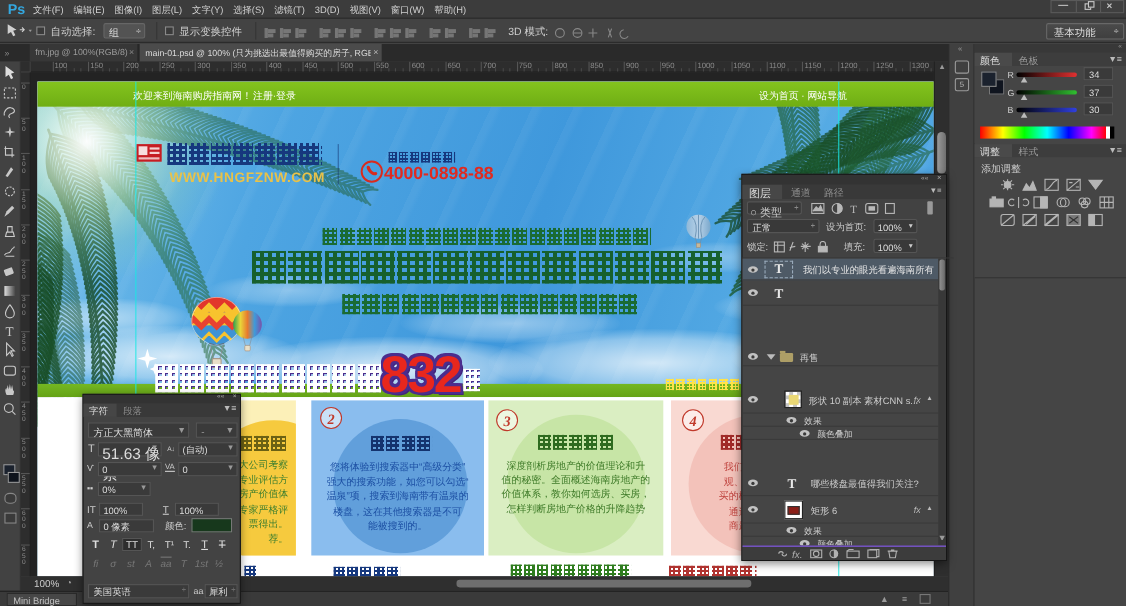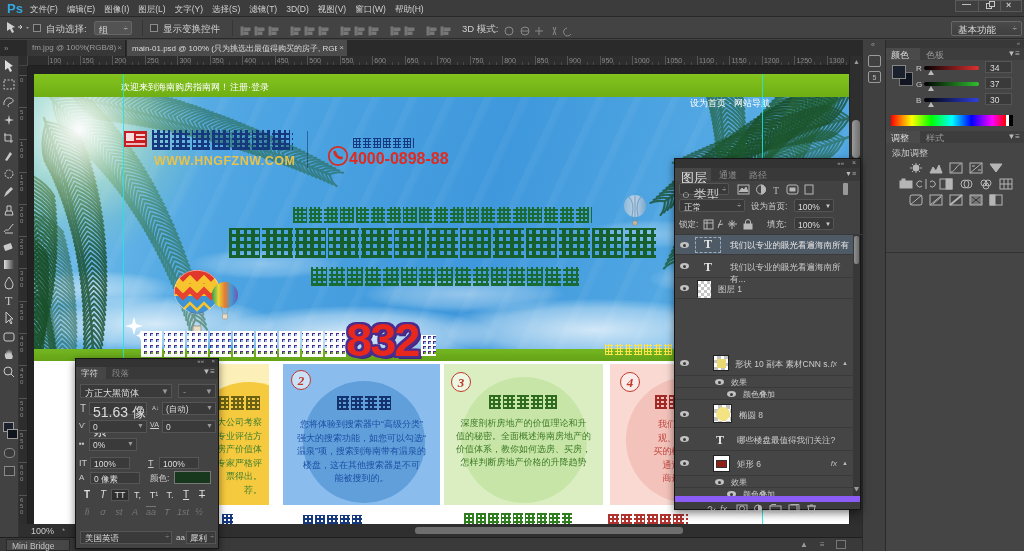--- a/index.html
+++ b/index.html
@@ -1776,21 +1776,21 @@
           <path stroke-width="2.1" d="M150.0 -12.0 Q153.2 -17.0 157.4 -18.7"></path>
           <path stroke-width="2.1" d="M150.0 -12.0 Q154.6 -8.2 159.2 -8.0"></path>
           <path d="M0 0 Q 82.5 -3.5999999999999996 150 -12" stroke-width="2.4"></path>
         </g>
       </svg>
     <div class="abs" style="left:-40px;top:0px;width:240px;height:180px;background:radial-gradient(circle at 85px 55px,rgba(255,255,255,.98) 0,rgba(245,255,235,.8) 12%,rgba(215,245,185,.45) 30%,rgba(170,225,160,.18) 48%,transparent 65%)"></div>
 
     <div class="abs" style="left:0;top:0;width:815px;height:23px;background:linear-gradient(#84c41e,#6fae14)">
       <span class="abs" style="left:87px;top:7px;font-size:9px;color:#fff">欢迎来到海南购房指南网！</span>
       <span class="abs" style="left:196px;top:7px;font-size:9px;color:#fff">注册·登录</span>
-      <span class="abs" style="left:656px;top:23px;font-size:9px;color:#fff">设为首页 · 网站导航</span>
+      <span class="abs" style="left:656px;top:7px;font-size:9px;color:#fff">设为首页 · 网站导航</span>
     </div>
 
     <div id="logoseal" class="abs" style="left:90px;top:57px;width:23px;height:16px;background:#c61d23">
         <div style="position:absolute;left:2px;top:2px;width:8px;height:8px;background:rgba(255,255,255,.85)"></div>
         <div style="position:absolute;left:12px;top:3px;width:9px;height:2px;background:rgba(255,255,255,.8)"></div>
         <div style="position:absolute;left:12px;top:7px;width:9px;height:2px;background:rgba(255,255,255,.8)"></div>
         <div style="position:absolute;left:2px;top:12px;width:19px;height:2px;background:rgba(255,255,255,.7)"></div>
       </div>
     <div class="hz" style="left:118px;top:56px;width:141px;height:20px;--c:#16387e;--t:2.5px;--s:5px;--s2:5.5px;--cw:20px"></div>
     <span class="abs" style="left:120px;top:80px;font-size:12.5px;font-weight:bold;color:#e8c24a;letter-spacing:.5px">WWW.HNGFZNW.COM</span>
@@ -2038,29 +2038,29 @@
   </div>
 </div>
 
 <div class="abs" id="layers" style="left:674px;top:158px;width:187px;height:352px;background:#424242;border:1px solid #161616;box-shadow:0 3px 8px rgba(0,0,0,.5)">
   <div class="abs" style="left:0;top:0;width:185px;height:9px;background:#333">
       <span style="position:absolute;right:16px;top:1px;color:#aaa;font-size:6px">««</span>
       <span style="position:absolute;right:4px;top:0px;color:#aaa;font-size:7px">×</span>
     </div>
   <div class="abs" style="left:0;top:9px;width:185px;height:13px;background:#393939">
     <div class="abs" style="left:0;top:0;width:36px;height:13px;background:#474747">
-        <span style="position:absolute;left:6px;top:1px;font-size:13px;color:#ddd">图层</span>
+        <span style="position:absolute;left:6px;top:1px;font-size:10px;color:#ddd">图层</span>
       </div>
     <span class="abs" style="left:44px;top:1px;font-size:9px;color:#909090">通道</span>
     <span class="abs" style="left:74px;top:1px;font-size:9px;color:#909090">路径</span>
     <span class="abs" style="right:4px;top:2px;font-size:7px;color:#bbb">▼≡</span>
   </div>
   <div class="abs" style="left:0;top:22px;width:185px;height:16px">
     <div class="abs" style="left:4px;top:2px;width:50px;height:12px;background:#393939;border:1px solid #555;border-radius:2px">
-        <span style="position:absolute;left:2px;top:2px;font-size:13px;color:#ccc">○ 类型</span>
+        <span style="position:absolute;left:2px;top:2px;font-size:10px;color:#ccc">○ 类型</span>
         <span style="position:absolute;right:2px;top:2px;font-size:7px;color:#ccc">÷</span>
       </div>
     <svg class="abs" style="left:62px;top:3px" width="100" height="11" viewBox="0 0 100 11" fill="none" stroke="#b8b8b8">
       <rect x="1" y="1" width="11" height="9"></rect>
         <path d="M2 8 l3 -4 l2 2 l2 -3 l2 5" fill="#b8b8b8"></path>
       <circle cx="24" cy="5.5" r="4.5"></circle>
         <path d="M24 1 a4.5 4.5 0 0 1 0 9" fill="#b8b8b8"></path>
       <text x="36" y="9.5" font-size="10" fill="#b8b8b8" stroke="none" font-family="Liberation Serif">T</text>
       <rect x="50" y="1" width="11" height="9" rx="2"></rect>
         <rect x="53" y="4" width="5" height="3" fill="#b8b8b8"></rect>
@@ -2103,30 +2103,29 @@
         </div>
         <div style="position:absolute;left:20px;top:2px;width:26px;height:16px;border:1px dashed #9ab"></div>
         <span style="position:absolute;left:29px;top:2px;font-size:12px;color:#e8e8e8;font-family:'Liberation Serif',serif;font-weight:bold">T</span>
         <span style="position:absolute;left:55px;top:5px;font-size:8.5px;color:#e6e6e6">我们以专业的眼光看遍海南所有</span>
       </div>
       <div class="abs" style="left:0;top:20px;width:178px;height:23px;border-bottom:1px solid #3a3a3a">
         <div style="position:absolute;left:5px;top:8px;width:9px;height:6px;border-radius:50%;background:#c2c2c2">
           <div style="position:absolute;left:3px;top:1.5px;width:3px;height:3px;border-radius:50%;background:#3a3a3a"></div>
         </div>
         <span style="position:absolute;left:29px;top:5px;font-size:12px;color:#e8e8e8;font-family:'Liberation Serif',serif;font-weight:bold">T</span>
-        <span style="position:absolute;left:55px;top:7px;font-size:8.5px;color:#ccc">我们以专业的眼光看遍海南所有...</span>
       </div>
-      <div class="abs" style="left:0;top:43px;width:178px;height:21px;border-bottom:1px solid #3a3a3a">
-        <div style="position:absolute;left:5px;top:7px;width:9px;height:6px;border-radius:50%;background:#c2c2c2">
+      <div class="abs" style="left:0;top:81px;width:178px;height:17px;border-bottom:1px solid #3a3a3a">
+        <div style="position:absolute;left:5px;top:5px;width:9px;height:6px;border-radius:50%;background:#c2c2c2">
           <div style="position:absolute;left:3px;top:1.5px;width:3px;height:3px;border-radius:50%;background:#3a3a3a"></div>
         </div>
-        <div style="position:absolute;left:22px;top:2px;width:13px;height:17px;background:#fff;border:1px solid #222">
-          <div style="position:absolute;left:0;top:0;width:13px;height:17px;background:repeating-conic-gradient(#c4c4c4 0 25%,#fff 0 50%) 0 0/6px 6px"></div>
-        </div>
-        <span style="position:absolute;left:43px;top:6px;font-size:8.5px;color:#ccc">图层 1</span>
+        <div style="position:absolute;left:22px;top:6px;width:0;height:0;border-left:4px solid transparent;border-right:4px solid transparent;border-top:5px solid #bbb"></div>
+        <div style="position:absolute;left:34px;top:5px;width:12px;height:8px;background:#ad9e66;border-radius:1px"></div>
+        <div style="position:absolute;left:34px;top:3px;width:5px;height:2px;background:#ad9e66"></div>
+        <span style="position:absolute;left:52px;top:4px;font-size:8.5px;color:#ccc">再售</span>
       </div>
       <div class="abs" style="left:0;top:116px;width:178px;height:25px;border-bottom:1px solid #3a3a3a">
         <div style="position:absolute;left:5px;top:9px;width:9px;height:6px;border-radius:50%;background:#c2c2c2">
           <div style="position:absolute;left:3px;top:1.5px;width:3px;height:3px;border-radius:50%;background:#3a3a3a"></div>
         </div>
         <div style="position:absolute;left:38px;top:4px;width:16px;height:16px;background:repeating-conic-gradient(#c4c4c4 0 25%,#fff 0 50%) 0 0/7px 7px;border:1px solid #222">
           <div style="position:absolute;left:3px;top:3px;width:9px;height:9px;background:#ead875"></div>
         </div>
         <span style="position:absolute;left:60px;top:8px;font-size:8.5px;color:#ccc">形状 10 副本 素材CNN s...</span>
         <span style="position:absolute;right:16px;top:8px;font-size:8px;color:#bbb;font-style:italic">fx</span>
@@ -2136,29 +2135,20 @@
         <div style="position:absolute;left:40px;top:3px;width:9px;height:6px;border-radius:50%;background:#c2c2c2">
           <div style="position:absolute;left:3px;top:1.5px;width:3px;height:3px;border-radius:50%;background:#3a3a3a"></div>
         </div>
         <span style="position:absolute;left:56px;top:1px;font-size:8px;color:#ccc">效果</span>
       </div>
       <div class="abs" style="left:0;top:153px;width:178px;height:12px;border-bottom:1px solid #3a3a3a">
         <div style="position:absolute;left:52px;top:3px;width:9px;height:6px;border-radius:50%;background:#c2c2c2">
           <div style="position:absolute;left:3px;top:1.5px;width:3px;height:3px;border-radius:50%;background:#3a3a3a"></div>
         </div>
         <span style="position:absolute;left:68px;top:1px;font-size:8px;color:#ccc">颜色叠加</span>
-      </div>
-      <div class="abs" style="left:0;top:165px;width:178px;height:28px;border-bottom:1px solid #3a3a3a">
-        <div style="position:absolute;left:5px;top:11px;width:9px;height:6px;border-radius:50%;background:#c2c2c2">
-          <div style="position:absolute;left:3px;top:1.5px;width:3px;height:3px;border-radius:50%;background:#3a3a3a"></div>
-        </div>
-        <div style="position:absolute;left:38px;top:4px;width:19px;height:19px;background:repeating-conic-gradient(#c4c4c4 0 25%,#fff 0 50%) 0 0/8px 8px;border:1px solid #222">
-          <div style="position:absolute;left:2px;top:2px;width:14px;height:14px;border-radius:50%;background:#f3e382"></div>
-        </div>
-        <span style="position:absolute;left:64px;top:10px;font-size:8.5px;color:#ccc">椭圆 8</span>
       </div>
       <div class="abs" style="left:0;top:193px;width:178px;height:23px;border-bottom:1px solid #3a3a3a">
         <div style="position:absolute;left:5px;top:8px;width:9px;height:6px;border-radius:50%;background:#c2c2c2">
           <div style="position:absolute;left:3px;top:1.5px;width:3px;height:3px;border-radius:50%;background:#3a3a3a"></div>
         </div>
         <span style="position:absolute;left:41px;top:5px;font-size:12px;color:#e8e8e8;font-family:'Liberation Serif',serif;font-weight:bold">T</span>
         <span style="position:absolute;left:62px;top:7px;font-size:8.5px;color:#ccc">哪些楼盘最值得我们关注?</span>
       </div>
       <div class="abs" style="left:0;top:216px;width:178px;height:25px;border-bottom:1px solid #3a3a3a">
         <div style="position:absolute;left:5px;top:9px;width:9px;height:6px;border-radius:50%;background:#c2c2c2">
@@ -2180,21 +2170,21 @@
       <div class="abs" style="left:0;top:253px;width:178px;height:12px;border-bottom:1px solid #3a3a3a">
         <div style="position:absolute;left:52px;top:3px;width:9px;height:6px;border-radius:50%;background:#c2c2c2">
           <div style="position:absolute;left:3px;top:1.5px;width:3px;height:3px;border-radius:50%;background:#3a3a3a"></div>
         </div>
         <span style="position:absolute;left:68px;top:1px;font-size:8px;color:#ccc">颜色叠加</span>
       </div>
       <div class="abs" style="left:178px;top:0;width:7px;height:261px;background:#383838"></div>
       <div class="abs" style="left:179px;top:1px;width:5px;height:28px;background:linear-gradient(90deg,#909090,#6a6a6a);border-radius:2px"></div>
       <div class="abs" style="left:179px;top:252px;width:5px;height:0;border-left:2.5px solid transparent;border-right:2.5px solid transparent;border-top:4px solid #999"></div>
     </div>
-  <div class="abs" style="left:0;top:337px;width:185px;height:13px;background:#3c3c3c;border-top:6px solid #8b5cf6">
+  <div class="abs" style="left:0;top:337px;width:185px;height:13px;background:#3c3c3c;border-top:1px solid #8b5cf6">
     <svg class="abs" style="left:32px;top:2px" width="120" height="9" viewBox="0 0 120 9" stroke="#b0b0b0" fill="none">
       <path d="M1 4.5 a2 2 0 0 1 4 0 M4 4.5 a2 2 0 0 0 4 0"></path>
       <text x="13" y="8" font-size="9" font-style="italic" fill="#b0b0b0" stroke="none">fx.</text>
       <rect x="30" y="1" width="10" height="7"></rect>
         <circle cx="35" cy="4.5" r="2.5"></circle>
       <circle cx="51" cy="4.5" r="3.5"></circle>
         <path d="M51 1 a3.5 3.5 0 0 1 0 7" fill="#b0b0b0"></path>
       <rect x="63" y="2" width="11" height="6"></rect>
         <path d="M63 2 l2 -1.5 h4"></path>
       <rect x="82" y="1" width="8" height="7"></rect>

